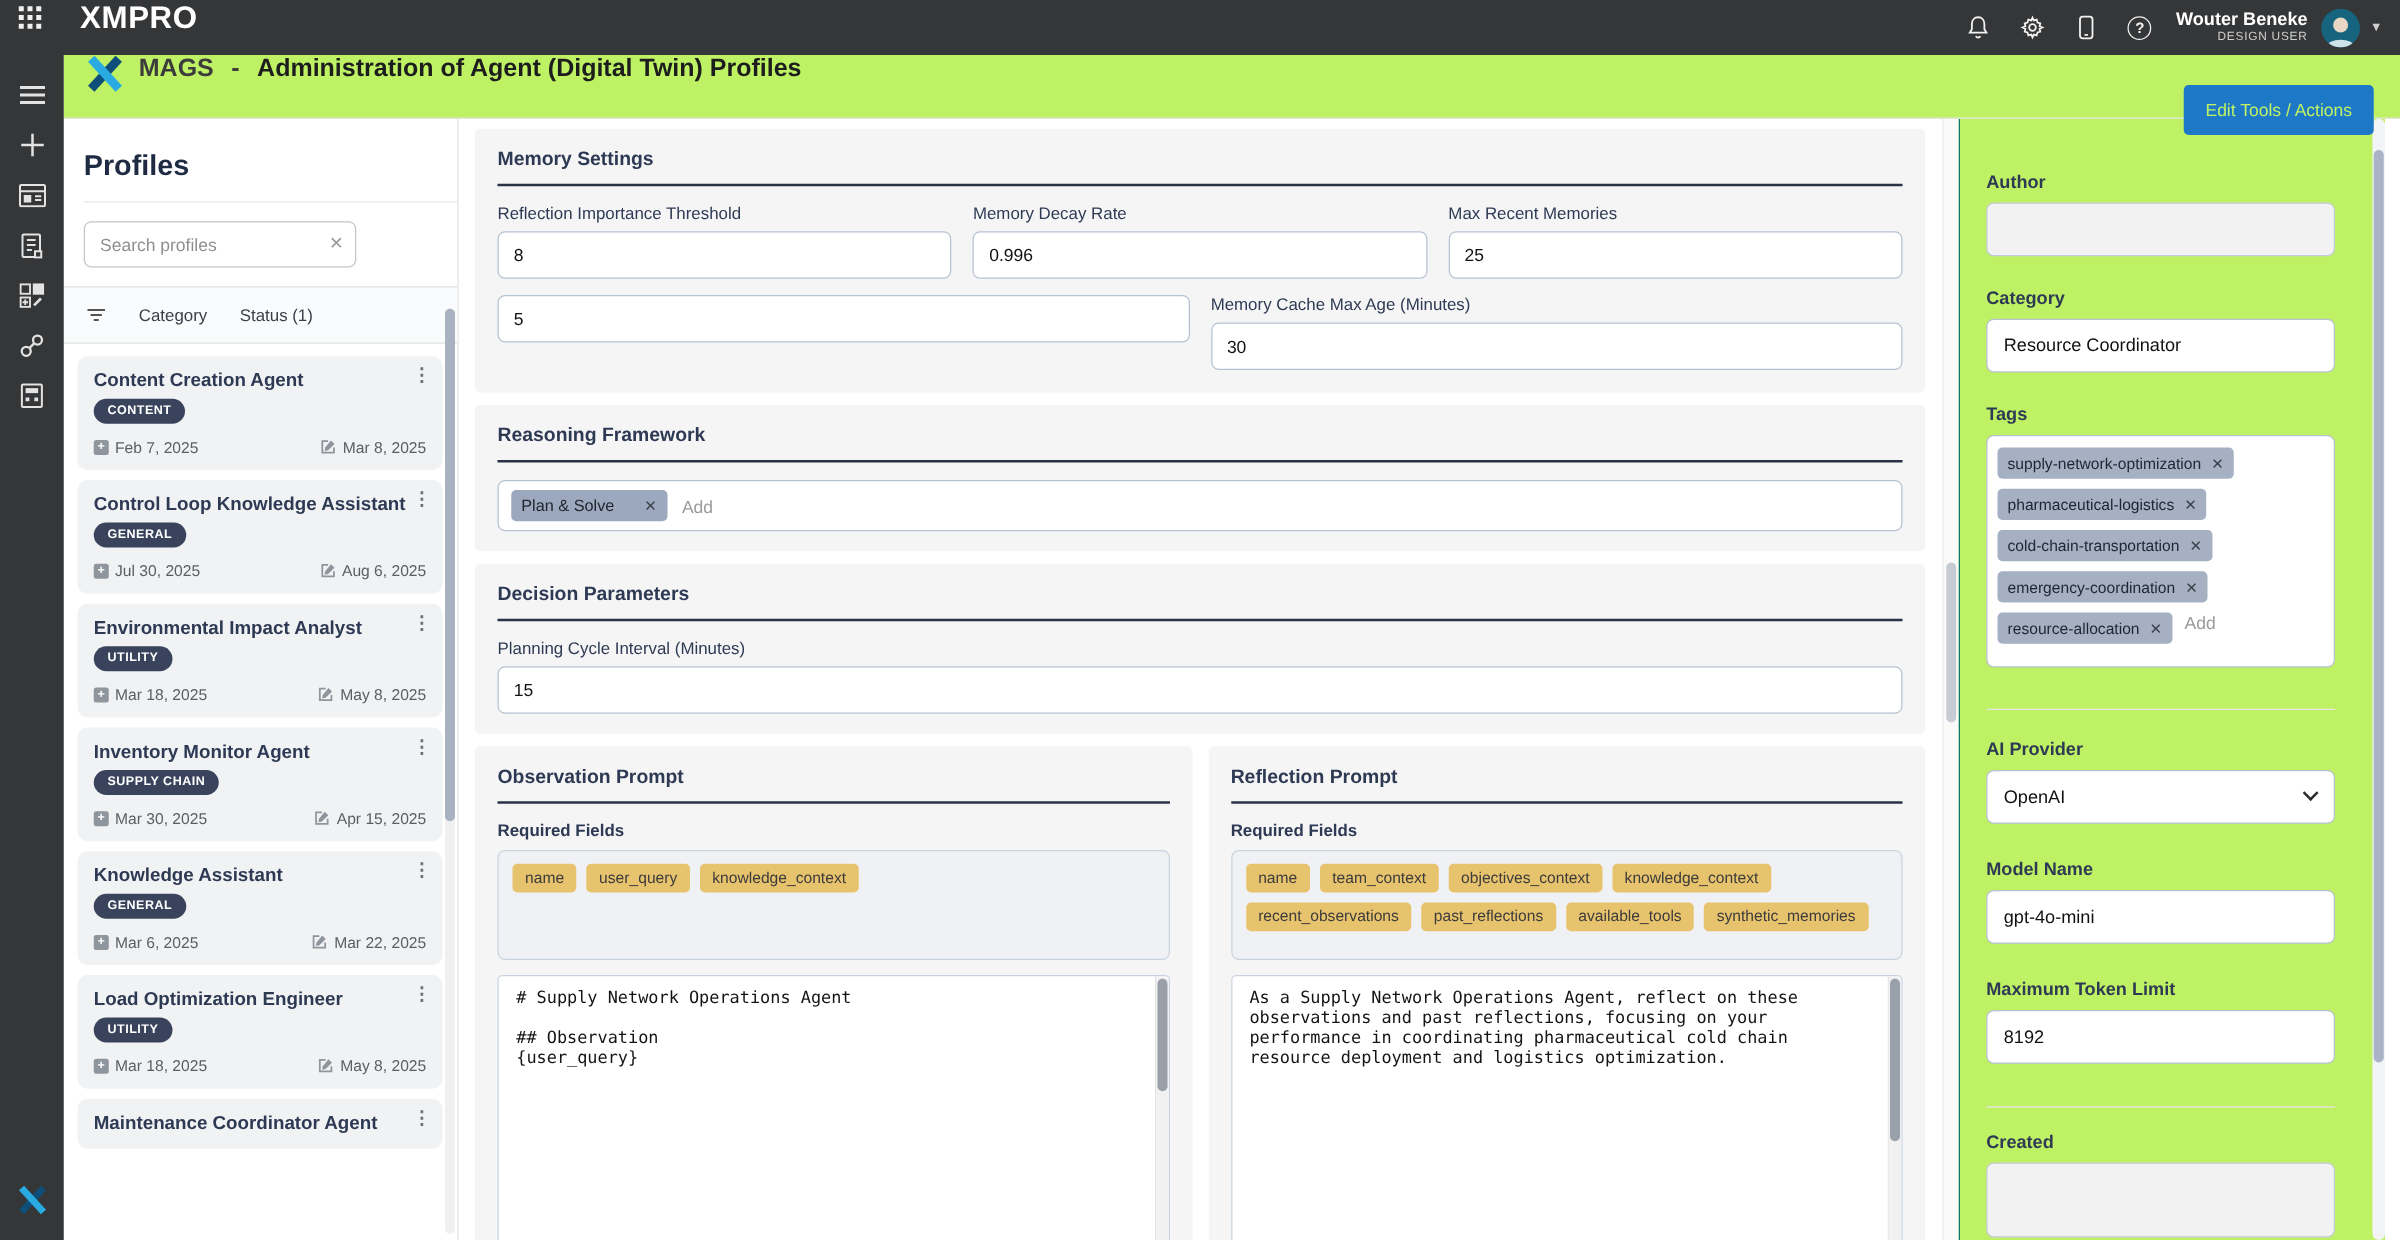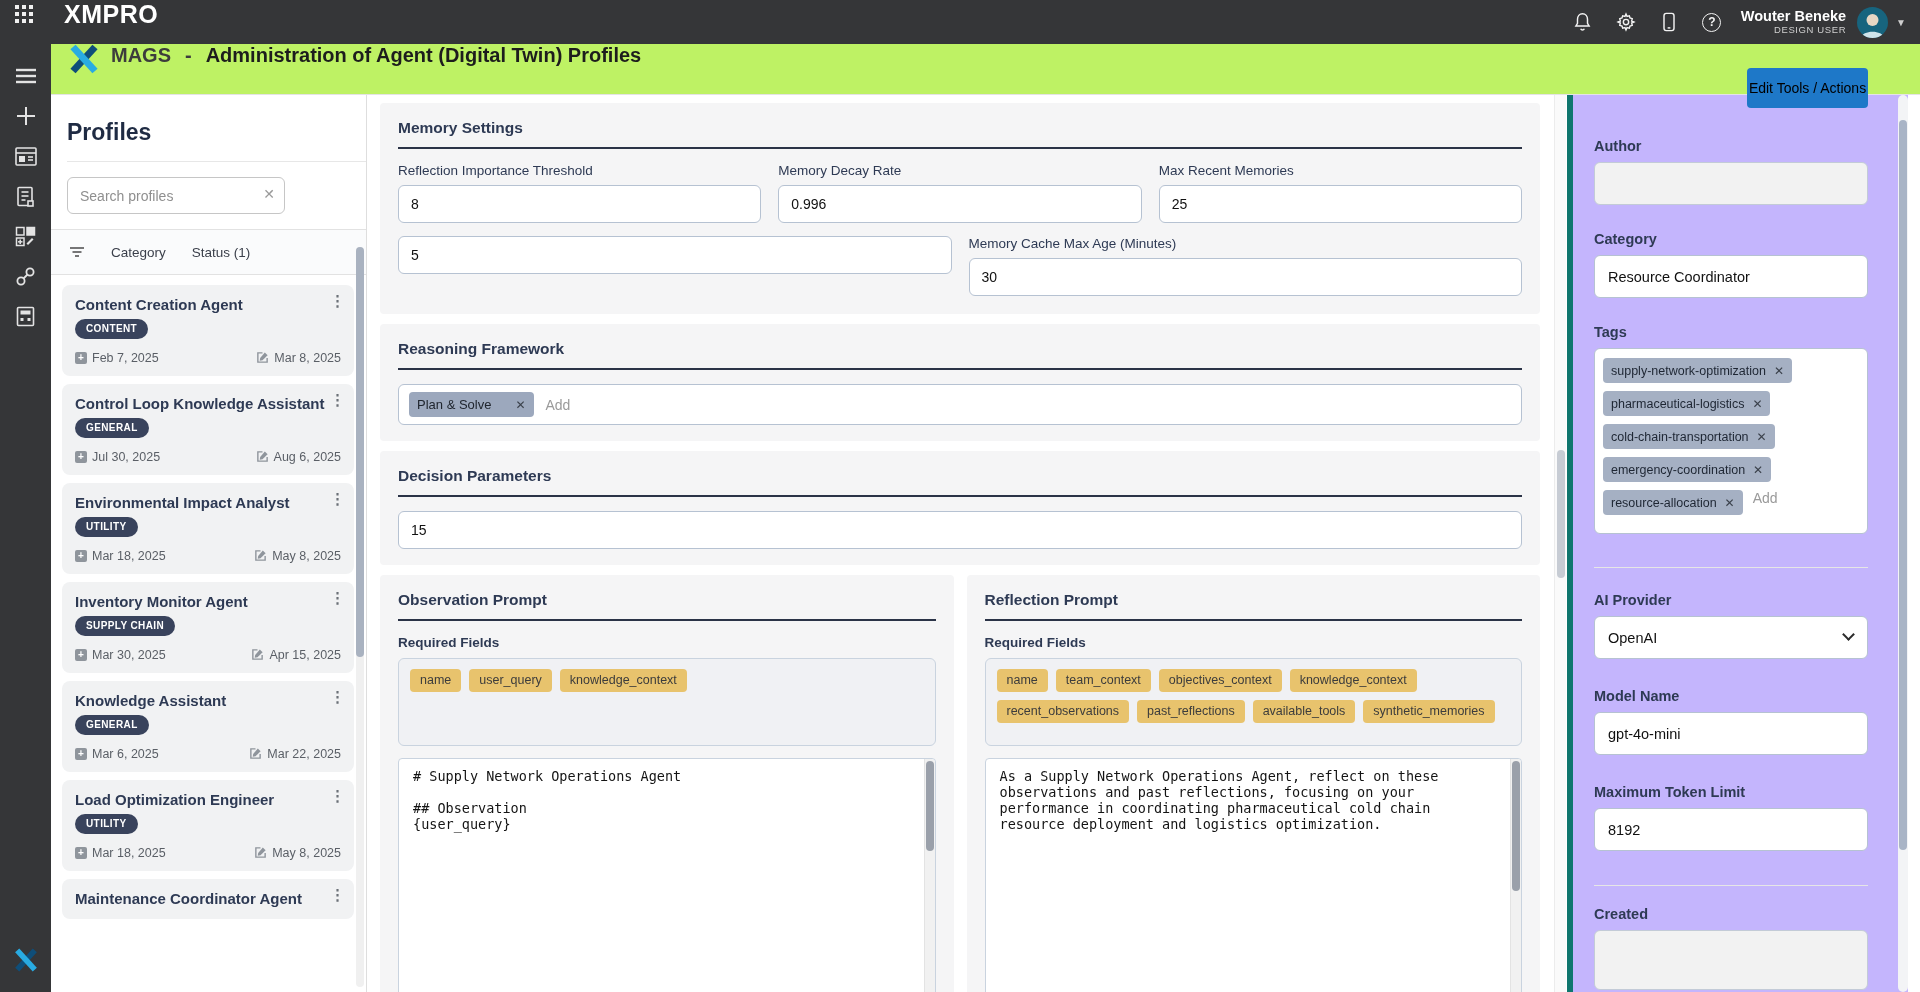--- a/index.html
+++ b/index.html
@@ -28,21 +28,21 @@
   .rail-icon{width:40px;height:40px;display:flex;align-items:center;justify-content:center;color:#e3e3e3;cursor:pointer}
   .rail-icon:first-child{margin-top:12px}
   .rail-x{margin-top:auto;margin-bottom:12px}
 
   
   .header{position:absolute;left:51px;top:44px;width:1869px;height:51px;background:#bef264;border-bottom:1px solid #e4e4e4;display:flex;align-items:flex-start;padding-left:18px;z-index:10}
   .hdr-app{font-size:20px;font-weight:bold;color:#3c3c3c;margin-left:12px}
   .hdr-dash{font-size:20px;font-weight:bold;color:#3c3c3c;margin:0 14px}
   .hdr-title{font-size:20px;font-weight:bold;color:#1d1d1d}
   .hdr-mini{position:absolute;top:9px;color:#8b8b8b;font-size:13px;cursor:pointer;z-index:12}
-  .edit-btn{position:absolute;left:1747px;top:68px;width:121px;height:40px;background:#1e78c8;color:#000000;font-size:14px;border:none;border-radius:4px;cursor:pointer;z-index:12}
+  .edit-btn{position:absolute;left:1747px;top:68px;width:152px;height:40px;background:#1e78c8;color:#bef264;font-size:14px;border:none;border-radius:4px;cursor:pointer;z-index:12}
 
   
   .profiles{position:absolute;left:51px;top:95px;width:316px;height:897px;background:#fff;border-right:1px solid #dedede;overflow:hidden}
   .p-title{font-size:23px;font-weight:bold;color:#1f2b43;margin:24px 16px 0 16px}
   .p-divider{height:1px;background:#e7e7e7;margin:15px 0 0 16px}
   .p-search{position:relative;margin:15px 0 0 16px;width:218px}
   .p-search input{width:100%;height:37px;border:1px solid #c6c6c6;border-radius:6px;padding:0 30px 0 12px;font-size:14px;color:#333;outline:none}
   .p-search input::placeholder{color:#8f8f8f}
   .p-clear{position:absolute;right:10px;top:9px;color:#9a9a9a;font-size:14px;cursor:pointer}
   .filterbar{margin-top:15px;height:46px;border-top:1px solid #e2e2e2;border-bottom:1px solid #e2e2e2;background:#fafbfc;display:flex;align-items:center;padding:0 18px;gap:26px}
@@ -77,21 +77,21 @@
   .reqbox{border:1px solid #c9d3df;border-radius:6px;background:#f0f1f4;padding:10px 11px;height:88px;display:flex;flex-wrap:wrap;gap:8px;align-content:flex-start;margin-bottom:12px}
   .atag{background:#e8c36d;color:#3c3c3c;font-size:12.5px;padding:4px 10px;border-radius:4px;line-height:15px;height:23px}
   .ta-wrap{position:relative}
   .ta-wrap textarea{width:100%;height:300px;border:1px solid #c9d3df;border-radius:4px;padding:10px 24px 10px 14px;font-family:"DejaVu Sans Mono",monospace;font-size:13.5px;line-height:1.18;color:#141414;resize:none;outline:none;background:#fff;overflow:hidden}
   .ta-sb{position:absolute;top:1px;right:1px;bottom:1px;width:11px;background:#f1f1f1;border-left:1px solid #e3e3e3;border-radius:0 4px 4px 0}
   .ta-thumb{position:absolute;top:2px;left:1px;width:8px;background:#9aa0aa;border-radius:4px;cursor:pointer}
   .main-sb{position:absolute;left:1554px;top:95px;width:12px;height:897px;background:#fafafa;border-left:1px solid #ececec;z-index:8}
   .main-sb-thumb{position:absolute;left:2px;top:355px;width:8px;height:128px;background:#c7ccd4;border-radius:4px;cursor:pointer}
 
   
-  .rpanel{position:absolute;left:1567px;top:95px;width:341px;height:897px;background:#c4b5fd;border-left:6px solid #0f766e;padding:0 40px 0 21px;overflow:hidden}
+  .rpanel{position:absolute;left:1567px;top:95px;width:341px;height:897px;background:#bef264;border-left:1px solid #0f766e;padding:0 40px 0 21px;overflow:hidden}
   .rp-label{display:block;font-size:14.5px;font-weight:bold;color:#2e3a54;margin-bottom:8px}
   .rp-input{width:100%;height:43px;border:1px solid #b6c2d2;border-radius:6px;background:#fff;font-size:14.5px;color:#111;padding:0 13px;outline:none}
   .rp-input[disabled]{background:#f2f2f2;border-color:#c3cbd7}
   .mt43{margin-top:43px}.mt26{margin-top:26px}.mt24{margin-top:24px}.mt29{margin-top:29px}.mt20{margin-top:20px}
   .rp-tagbox{border:1px solid #b6c2d2;border-radius:6px;background:#fff;min-height:186px;padding:9px 8px;display:flex;flex-wrap:wrap;gap:8px 6px;align-content:flex-start}
   .rtag{background:#a5b0c3;color:#1e2633;font-size:12.5px;border-radius:4px;padding:5px 8px;display:inline-flex;align-items:center;gap:8px;height:25px}
   .rp-div{height:1px;background:#e6e6e6;margin-top:33px}
   .rp-div2{height:1px;background:#e6e6e6;margin-top:34px}
   .sel-wrap{position:relative}
   .sel-wrap select{appearance:none;-webkit-appearance:none;width:100%;height:43px;border:1px solid #b6c2d2;border-radius:6px;background:#fff;font-size:14.5px;color:#111;padding:0 13px;outline:none;cursor:pointer}
@@ -420,20 +420,21 @@
           <span class="fw-pill">
             <span>Plan &amp; Solve</span>
             <span class="pill-x">✕</span>
           </span>
         <span class="add-ph">Add</span>
       </div>
     </div>
 
     <div class="section">
       <div class="sec-title">Decision Parameters</div>
+      <label class="flabel">Planning Cycle Interval (Minutes)</label>
       <input class="tinput" value="15" style="">
     </div>
 
     <div class="prompt-row">
       <div class="section">
         <div class="sec-title">Observation Prompt</div>
         <div class="sublabel">Required Fields</div>
         <div class="reqbox">
 
         <span class="atag">name</span>

